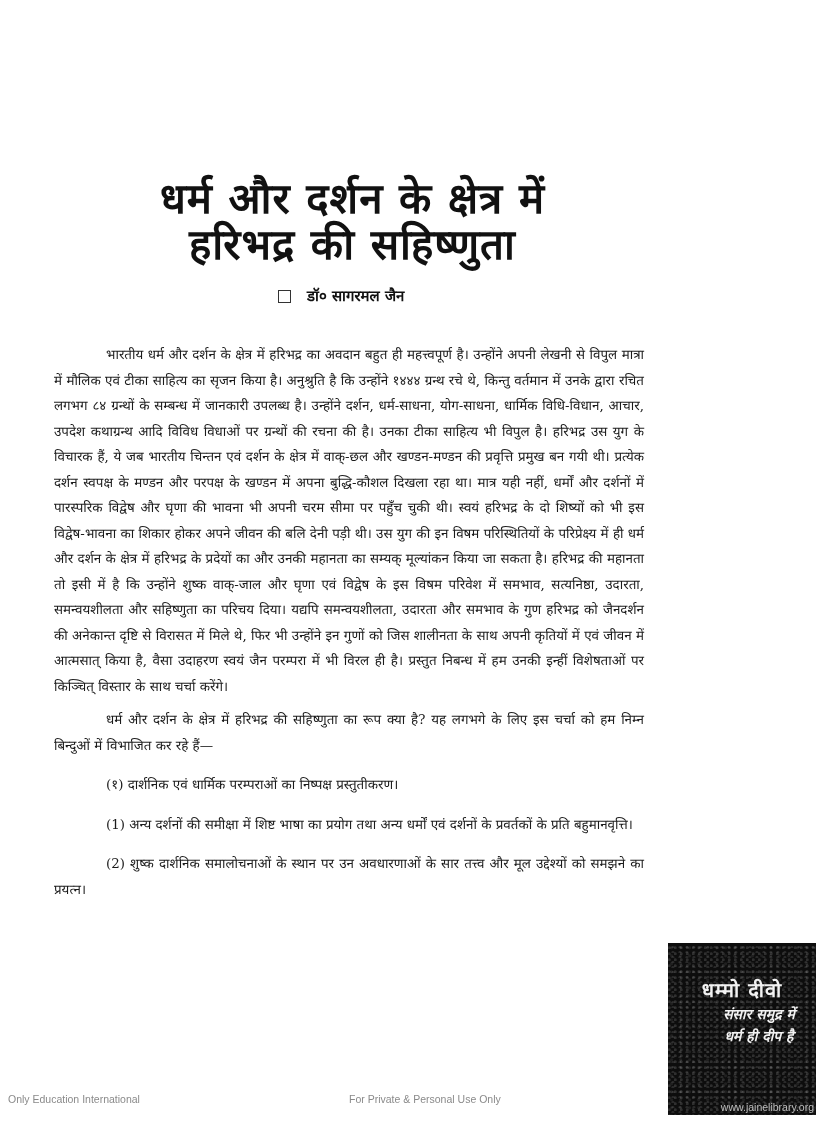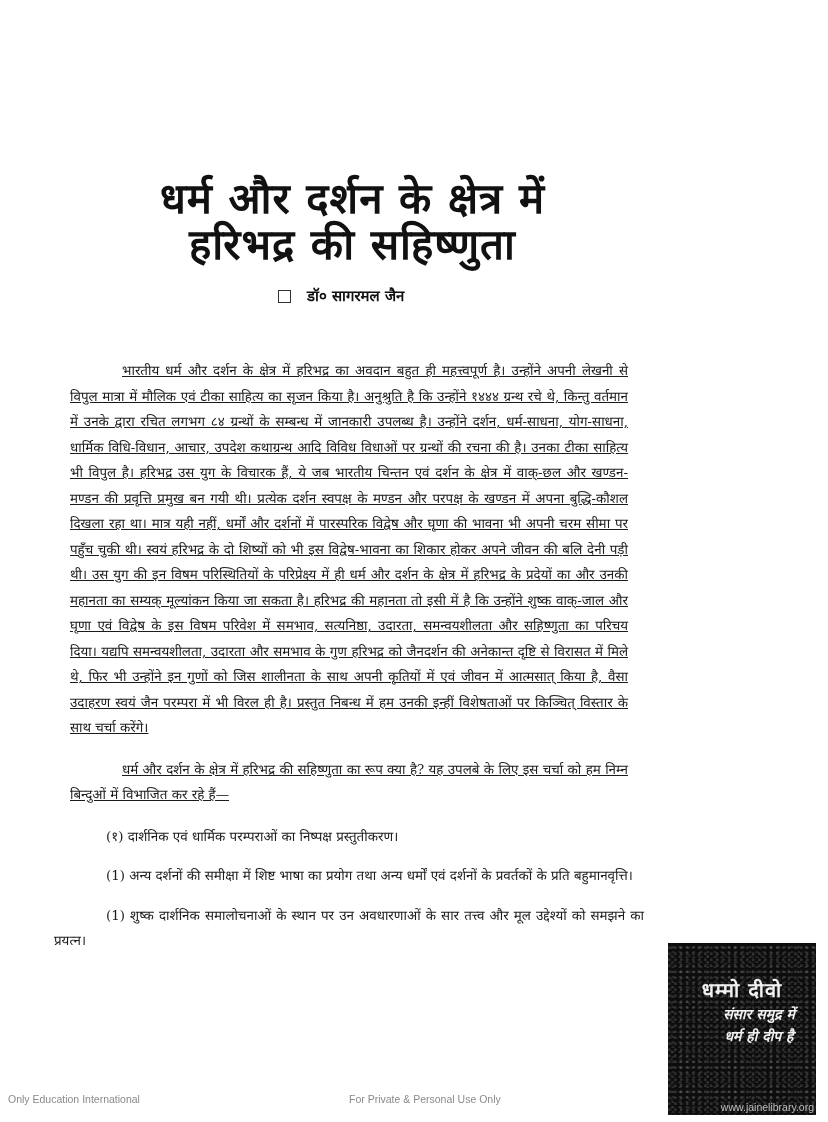--- a/index.html
+++ b/index.html
@@ -55,23 +55,22 @@
       left: 54px;
       top: 342px;
       width: 590px;
       font-family: "DejaVu Serif", serif;
       font-size: 13.4px;
       line-height: 25.5px;
       color: #1b1b1b;
       text-align: justify;
     }
     .para {
-      margin: 16px;
+      margin: 0;
       text-indent: 52px;
-      text-decoration: underline;
     }
     .para + .para {
       margin-top: 8px;
     }
     .point {
       margin: 14px 0 0 0;
       text-indent: 52px;
     }
     .motto-box {
       position: absolute;
@@ -136,24 +135,24 @@
   <div class="title-line">हरिभद्र की सहिष्णुता</div>
 </div>
 
 <div class="author">
   <span class="author-box"></span>
   <span>डॉ० सागरमल जैन</span>
 </div>
 
 <div class="body-text">
   <p class="para">भारतीय धर्म और दर्शन के क्षेत्र में हरिभद्र का अवदान बहुत ही महत्त्वपूर्ण है। उन्होंने अपनी लेखनी से विपुल मात्रा में मौलिक एवं टीका साहित्य का सृजन किया है। अनुश्रुति है कि उन्होंने १४४४ ग्रन्थ रचे थे, किन्तु वर्तमान में उनके द्वारा रचित लगभग ८४ ग्रन्थों के सम्बन्ध में जानकारी उपलब्ध है। उन्होंने दर्शन, धर्म-साधना, योग-साधना, धार्मिक विधि-विधान, आचार, उपदेश कथाग्रन्थ आदि विविध विधाओं पर ग्रन्थों की रचना की है। उनका टीका साहित्य भी विपुल है। हरिभद्र उस युग के विचारक हैं, ये जब भारतीय चिन्तन एवं दर्शन के क्षेत्र में वाक्-छल और खण्डन-मण्डन की प्रवृत्ति प्रमुख बन गयी थी। प्रत्येक दर्शन स्वपक्ष के मण्डन और परपक्ष के खण्डन में अपना बुद्धि-कौशल दिखला रहा था। मात्र यही नहीं, धर्मों और दर्शनों में पारस्परिक विद्वेष और घृणा की भावना भी अपनी चरम सीमा पर पहुँच चुकी थी। स्वयं हरिभद्र के दो शिष्यों को भी इस विद्वेष-भावना का शिकार होकर अपने जीवन की बलि देनी पड़ी थी। उस युग की इन विषम परिस्थितियों के परिप्रेक्ष्य में ही धर्म और दर्शन के क्षेत्र में हरिभद्र के प्रदेयों का और उनकी महानता का सम्यक् मूल्यांकन किया जा सकता है। हरिभद्र की महानता तो इसी में है कि उन्होंने शुष्क वाक्-जाल और घृणा एवं विद्वेष के इस विषम परिवेश में समभाव, सत्यनिष्ठा, उदारता, समन्वयशीलता और सहिष्णुता का परिचय दिया। यद्यपि समन्वयशीलता, उदारता और समभाव के गुण हरिभद्र को जैनदर्शन की अनेकान्त दृष्टि से विरासत में मिले थे, फिर भी उन्होंने इन गुणों को जिस शालीनता के साथ अपनी कृतियों में एवं जीवन में आत्मसात् किया है, वैसा उदाहरण स्वयं जैन परम्परा में भी विरल ही है। प्रस्तुत निबन्ध में हम उनकी इन्हीं विशेषताओं पर किञ्चित् विस्तार के साथ चर्चा करेंगे।</p>
-  <p class="para">धर्म और दर्शन के क्षेत्र में हरिभद्र की सहिष्णुता का रूप क्या है? यह उपलबे के लिए इस चर्चा को हम निम्न बिन्दुओं में विभाजित कर रहे हैं—</p>
+  <p class="para">धर्म और दर्शन के क्षेत्र में हरिभद्र की सहिष्णुता का रूप क्या है? यह लगभगे के लिए इस चर्चा को हम निम्न बिन्दुओं में विभाजित कर रहे हैं—</p>
   <p class="point">(१) दार्शनिक एवं धार्मिक परम्पराओं का निष्पक्ष प्रस्तुतीकरण।</p>
   <p class="point">(1) अन्य दर्शनों की समीक्षा में शिष्ट भाषा का प्रयोग तथा अन्य धर्मों एवं दर्शनों के प्रवर्तकों के प्रति बहुमानवृत्ति।</p>
-  <p class="point">(1) शुष्क दार्शनिक समालोचनाओं के स्थान पर उन अवधारणाओं के सार तत्त्व और मूल उद्देश्यों को समझने का प्रयत्न।</p>
+  <p class="point">(2) शुष्क दार्शनिक समालोचनाओं के स्थान पर उन अवधारणाओं के सार तत्त्व और मूल उद्देश्यों को समझने का प्रयत्न।</p>
 </div>
 
 <div class="motto-box">
   <div class="motto-title">धम्मो दीवो</div>
   <div class="motto-sub">संसार समुद्र में</div>
   <div class="motto-sub">धर्म ही दीप है</div>
   <div class="motto-site">www.jainelibrary.org</div>
 </div>
 
 <div class="footer-left">Only Education International</div>

